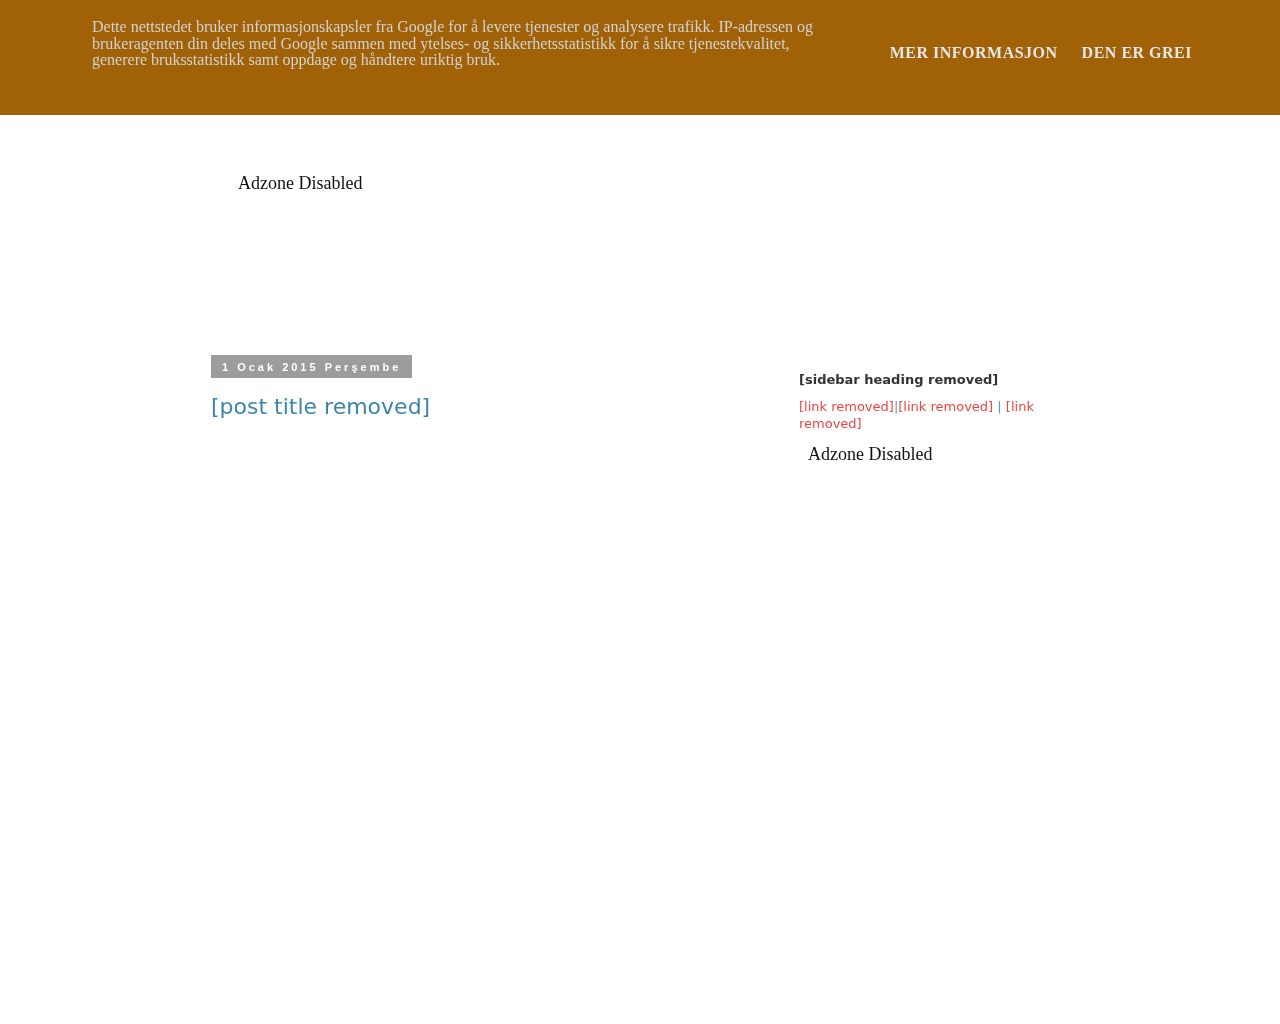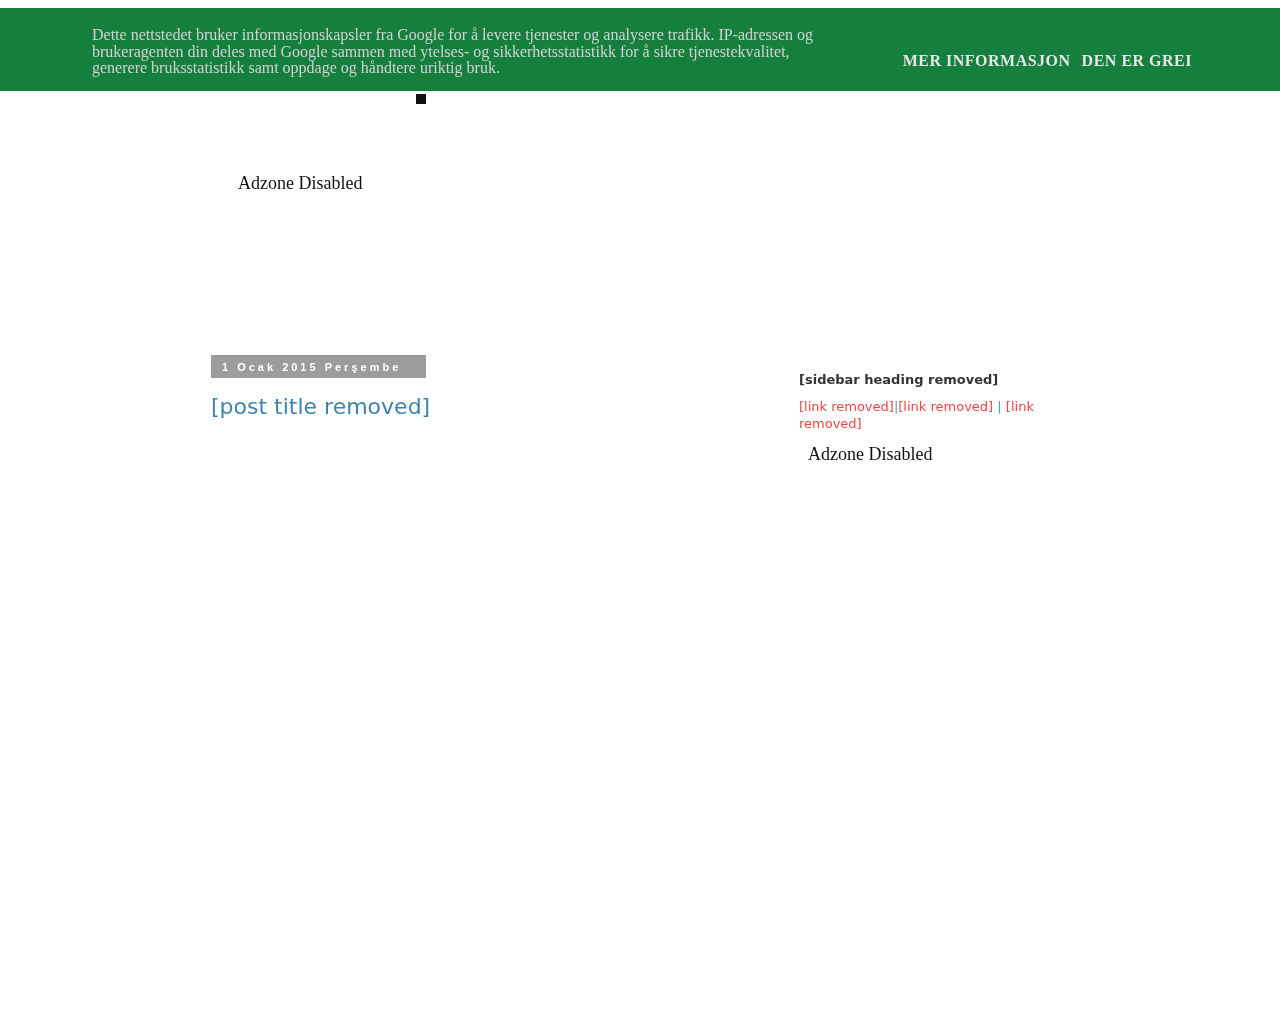--- a/index.html
+++ b/index.html
@@ -1,31 +1,31 @@
 <!DOCTYPE html>
 <html><head>
 <meta charset="utf-8">
 <style>
   * { margin: 0; padding: 0; box-sizing: border-box; }
   html, body { width: 1280px; height: 1024px; background: #ffffff; overflow: hidden;
                font-family: "Liberation Sans", sans-serif; position: relative; }
 
   
   .cookie-banner {
-    position: absolute; top: 8px; left: 0; width: 1280px; height: 83px;
-    background: #15803d; z-index: 5;
+    position: absolute; top: 0; left: 0; width: 1280px; height: 115px;
+    background: #a16207; z-index: 5;
   }
   .cookie-message {
     position: absolute; top: 19px; left: 92px; width: 742px;
     font-family: "Liberation Serif", serif;
     font-size: 16px; line-height: 16.5px; color: #d2d2d2;
   }
   .cookie-actions {
     position: absolute; top: 44px; right: 88px;
-    display: flex; gap: 11px; align-items: center;
+    display: flex; gap: 24px; align-items: center;
   }
   .cookie-btn {
     background: none; border: none; cursor: pointer;
     font-family: "Liberation Serif", serif; font-weight: bold;
     font-size: 16px; color: #e6e6e6; letter-spacing: 0.5px; white-space: nowrap;
   }
 
   
   .masthead-remnant {
     position: absolute; top: 94px; left: 416px; width: 10px; height: 10px;
@@ -40,21 +40,21 @@
   .adzone-sidebar {
     font-family: "Liberation Serif", serif; font-size: 18px; color: #111;
     margin: 12px 0 0 9px;
   }
 
   
   .post-column { position: absolute; top: 355px; left: 211px; width: 552px; }
   .date-badge {
     display: inline-block; background: #9c9c9c; color: #ffffff;
     font-size: 11px; font-weight: bold; letter-spacing: 3px;
-    padding: 6px 25px 5px 11px;
+    padding: 6px 11px 5px 11px;
   }
   .post-title {
     margin-top: 16px; font-size: 22px; font-weight: normal;
     color: #3d85ad; font-family: "DejaVu Sans", sans-serif;
   }
   .post-body {
     margin-top: 18px; height: 574px; position: relative;
     
     background: repeating-linear-gradient(
       to bottom, #e8e8e8 0px, #e8e8e8 9px, #ffffff 9px, #ffffff 19px);

